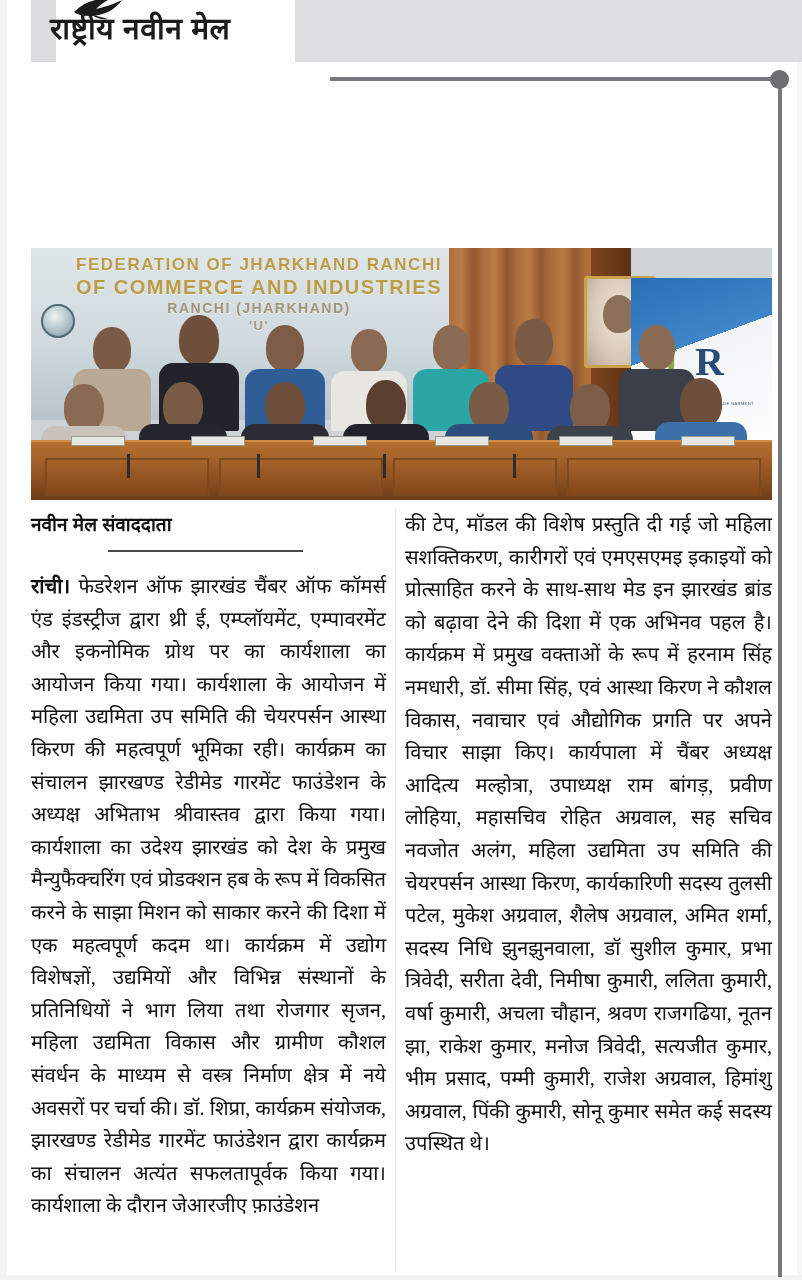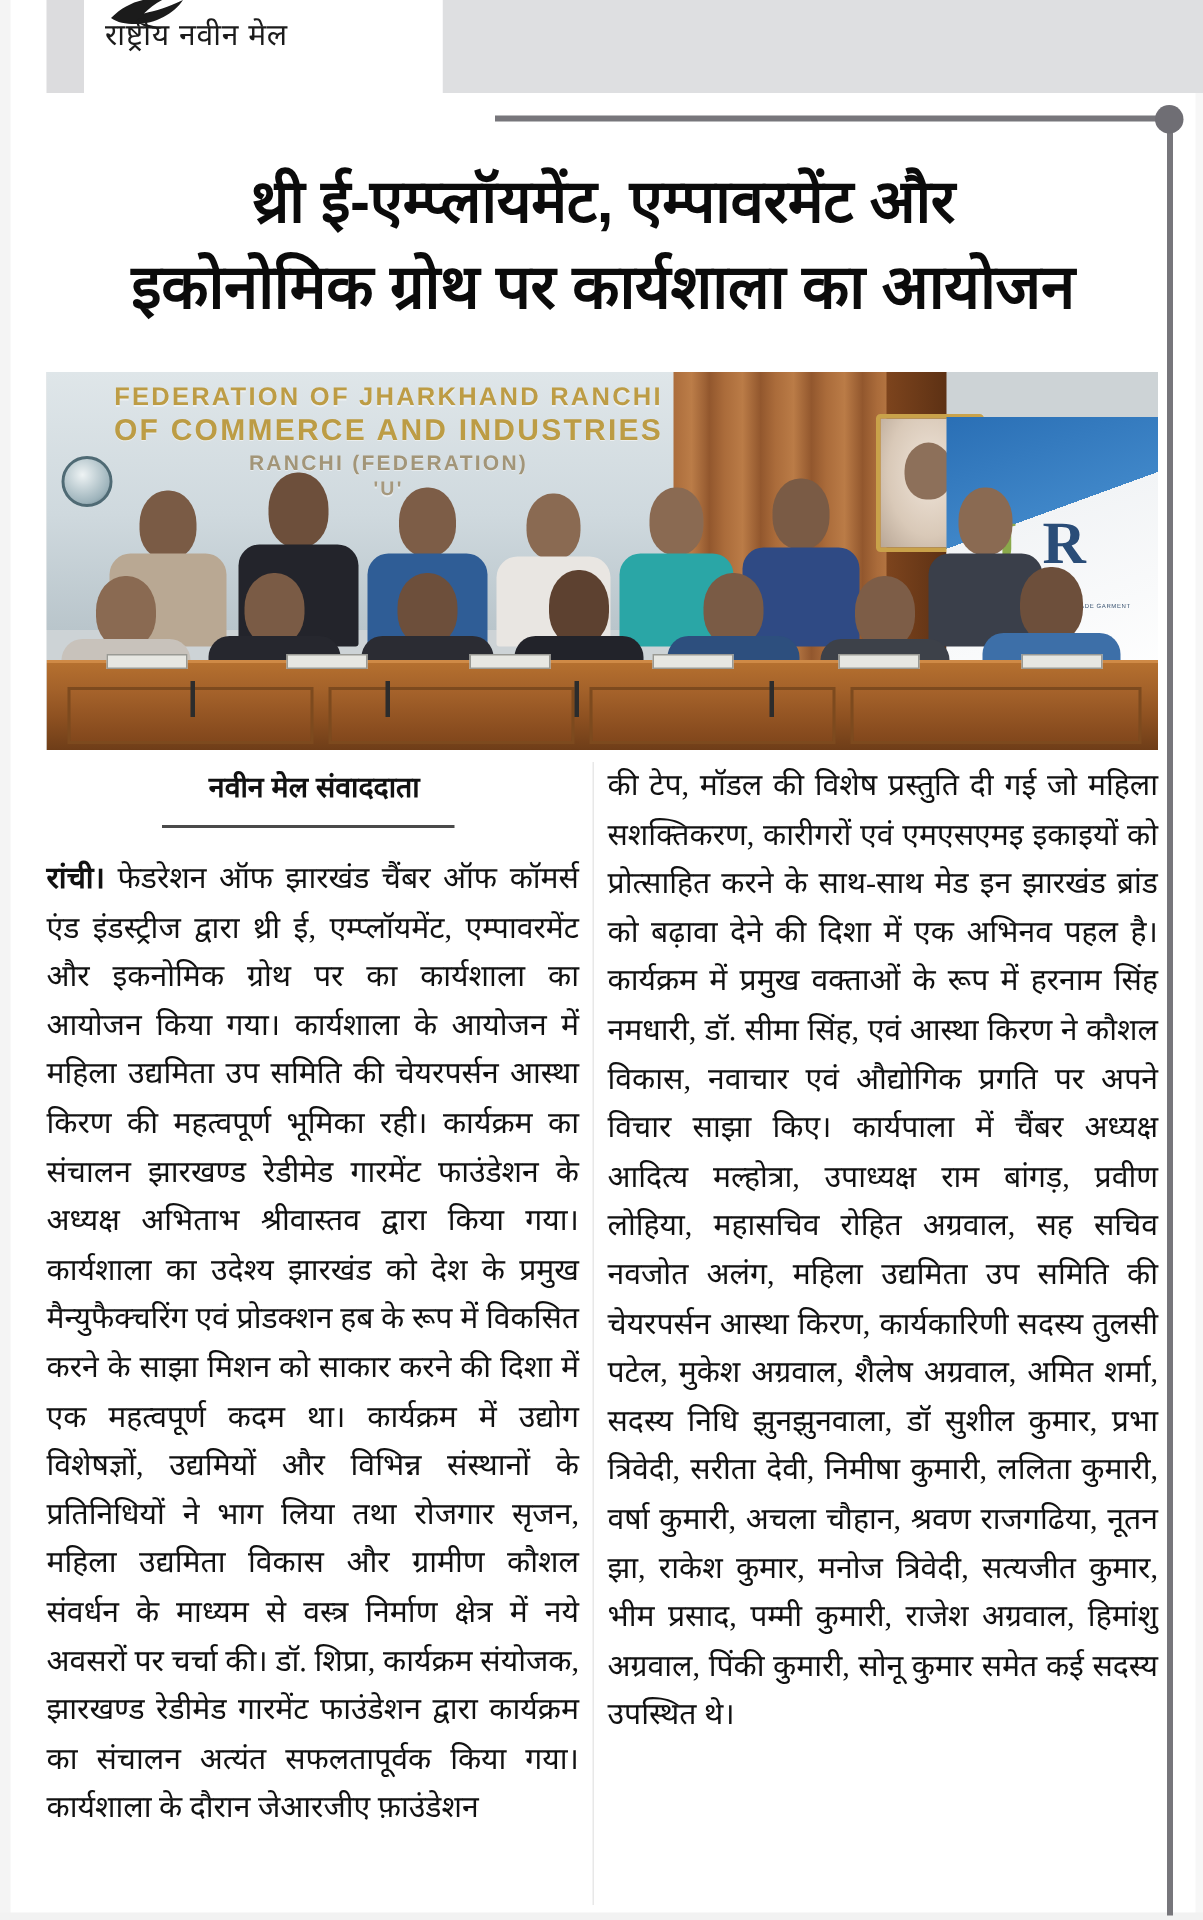--- a/index.html
+++ b/index.html
@@ -72,25 +72,25 @@
   }
   .masthead-logo {
     position: absolute;
     left: 70px;
     top: -4px;
     width: 60px;
     height: 26px;
   }
   .masthead-title {
     position: absolute;
-    left: 70px;
+    left: 50px;
     top: 14px;
     font-family: "Liberation Sans", "DejaVu Sans", sans-serif;
-    font-weight: normal;
-    font-size: 20px;
+    font-weight: bold;
+    font-size: 30px;
     letter-spacing: 0.5px;
     color: #1b1b1b;
     white-space: nowrap;
     line-height: 1;
   }
 
   
   .frame-top {
     position: absolute;
     left: 330px;
@@ -241,21 +241,21 @@
   .ph-mic {
     position: absolute; width: 3px; background: #2c2c2c;
   }
 
   
   .byline {
     position: absolute;
     left: 31px;
     top: 511px;
     width: 357px;
-    text-align: center;
+    text-align: left;
     font-family: "Liberation Sans", "DejaVu Sans", sans-serif;
     font-weight: bold;
     font-size: 19px;
     color: #111111;
   }
   .byline-rule {
     position: absolute;
     left: 108px;
     top: 550px;
     width: 195px;
@@ -303,36 +303,32 @@
       <path d="M4 16 C14 6, 26 2, 40 3 C34 6, 30 9, 26 13 C34 11, 42 9, 52 4 C46 13, 34 20, 20 20 C14 20, 8 19, 4 16 Z" fill="#1b1b1b"></path>
       <path d="M22 19 C26 22, 32 24, 38 23 C32 21, 27 20, 22 19 Z" fill="#1b1b1b"></path>
     </svg>
     <div class="masthead-title">राष्ट्रीय नवीन मेल</div>
   </div>
 
   <div class="frame-top"></div>
   <div class="frame-right"></div>
   <div class="frame-knob"></div>
 
-  <div class="headline">
-    <span class="hl-line l1">थ्री ई-एम्प्लॉयमेंट, एम्पावरमेंट और</span>
-    <span class="hl-line l2">इकोनोमिक ग्रोथ पर कार्यशाला का आयोजन</span>
-  </div>
 
   <div class="photo">
     <div class="photo-inner">
       <div class="ph-wallL"></div>
       <div class="ph-wood"></div>
       <div class="ph-wood2"></div>
       <div class="ph-logo-circle"></div>
 
       <div class="ph-bannertext">
         <span class="bt1">FEDERATION OF JHARKHAND RANCHI</span>
         <span class="bt2">OF COMMERCE AND INDUSTRIES</span>
-        <span class="bt3">RANCHI (FEDERATION)</span>
+        <span class="bt3">RANCHI (JHARKHAND)</span>
         <span class="bt4">'U'</span>
       </div>
 
       <div class="ph-portrait"></div>
 
       <div class="ph-banner"></div>
       <div class="ph-banner-j">J</div>
       <div class="ph-banner-r">R</div>
       <div class="ph-banner-txt">JHARKHAND READYMADE GARMENT FOUNDATION</div>
 

